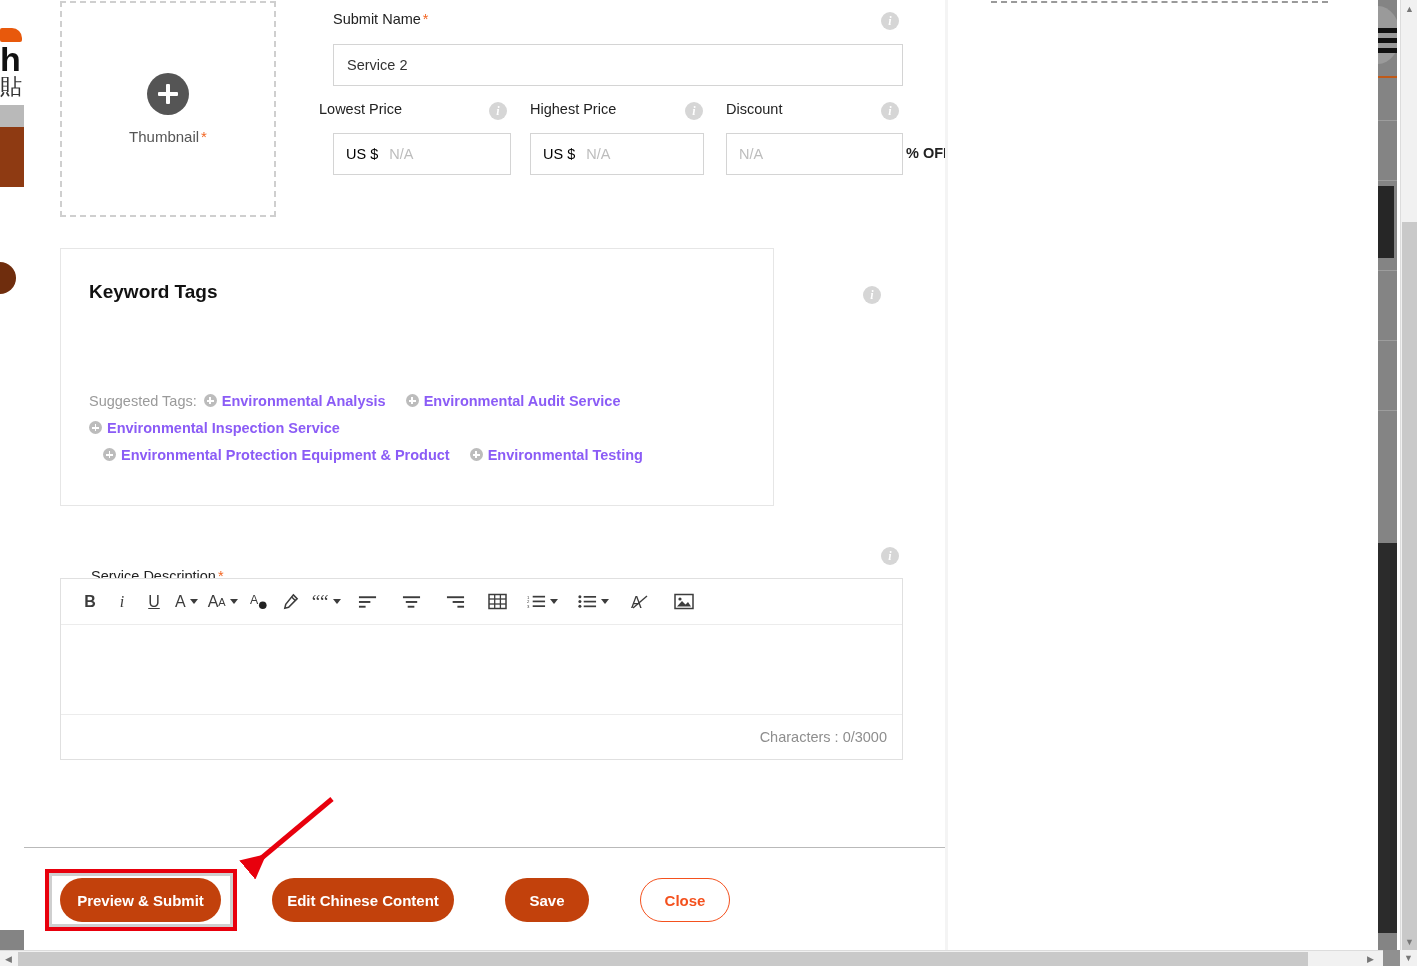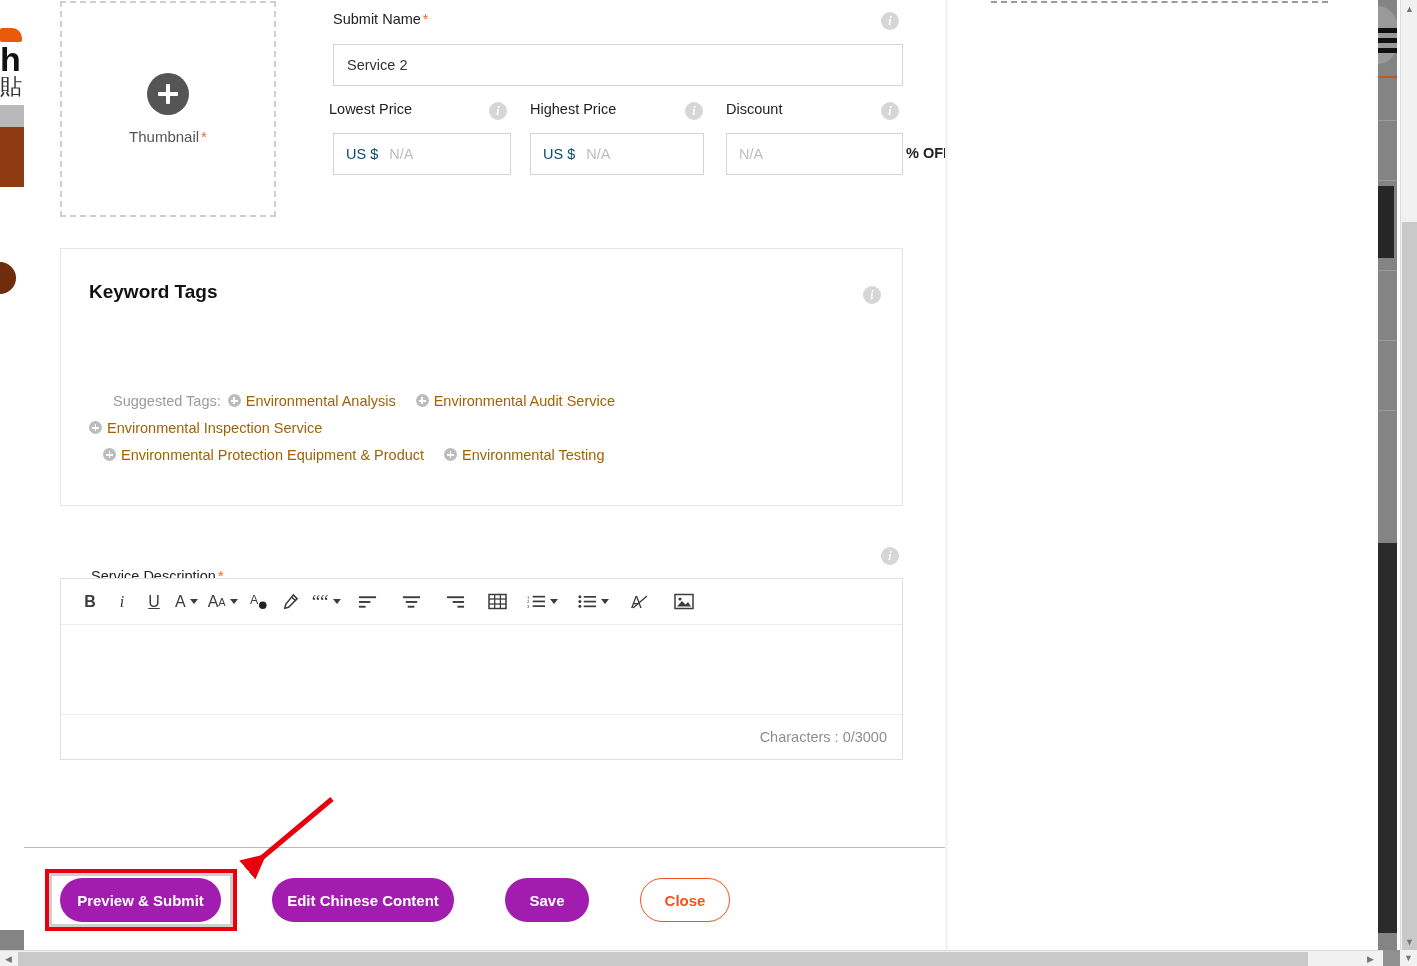--- a/index.html
+++ b/index.html
@@ -150,54 +150,54 @@
     position: absolute; left: 309px; top: 11px;
   }
   .svc-name-info { position: absolute; left: 857px; top: 12px; }
   .svc-name-input {
     position: absolute; left: 309px; top: 44px; width: 570px; height: 42px;
     border: 1px solid #d4d4d4; background: #fff;
     font-size: 14.5px; color: #333;
     padding: 0 13px; outline: none;
     font-family: "Liberation Sans", sans-serif;
   }
-  .lp-label { position: absolute; left: 305px; top: 101px; }
+  .lp-label { position: absolute; left: 295px; top: 101px; }
   .lp-info  { position: absolute; left: 465px; top: 102px; }
   .hp-label { position: absolute; left: 506px; top: 101px; }
   .hp-info  { position: absolute; left: 661px; top: 102px; }
   .dc-label { position: absolute; left: 702px; top: 101px; text-align: right; }
   .dc-info  { position: absolute; left: 857px; top: 102px; }
 
   .price-box {
     position: absolute; top: 133px; height: 42px;
     border: 1px solid #d4d4d4; background: #fff;
     display: flex; align-items: center;
   }
   .lp-box { left: 309px; width: 178px; }
   .hp-box { left: 506px; width: 174px; }
   .dc-box { left: 702px; width: 177px; }
   .cur {
-    font-size: 14.5px; color: #0c4a6e; padding-left: 12px; padding-right: 9px;
+    font-size: 14.5px; color: #000000; padding-left: 12px; padding-right: 9px;
     white-space: nowrap;
   }
   .price-input {
     border: 0; outline: none; background: transparent;
     font-size: 14.5px; color: #333; width: 100%;
     font-family: "Liberation Sans", sans-serif;
   }
   .price-input::placeholder { color: #bdbdbd; }
   .dc-pad { padding-left: 12px; }
   .pct-off {
     position: absolute; left: 882px; top: 145px;
     font-size: 14.5px; color: #222; font-weight: bold; white-space: nowrap;
   }
 
   
   .kw-card {
-    position: absolute; left: 36px; top: 248px; width: 843px; height: 258px;
+    position: absolute; left: 36px; top: 248px; width: 714px; height: 258px;
     border: 1px solid #e6e6e6; background: #fff;
   }
   .kw-title {
     position: absolute; left: 28px; top: 32px;
     font-size: 19px; font-weight: bold; color: #111;
   }
   .kw-info { position: absolute; left: 802px; top: 37px; }
   .kw-input-wrap {
     position: absolute; left: 28px; top: 87px; width: 786px; height: 40px;
     display: flex;
@@ -210,24 +210,24 @@
   .kw-input::placeholder { color: #c0c0c0; }
   .kw-add {
     width: 91px; background: #f4511e; color: #fff;
     border: 0; font-size: 15px; font-weight: bold;
     cursor: pointer; font-family: "Liberation Sans", sans-serif;
   }
   .sugg-wrap {
     position: absolute; left: 28px; top: 139px; width: 790px;
     font-size: 14.5px; color: #9a9a9a; line-height: 27px;
   }
-  .sugg-label { color: #9a9a9a; margin-right: 7px; margin-left: 24px; }
+  .sugg-label { color: #9a9a9a; margin-right: 7px; }
   .sugg-tag {
-    display: inline-block; margin-right: 20px; color: #a16207;
-    white-space: nowrap; cursor: pointer;
+    display: inline-block; margin-right: 20px; color: #8b5cf6;
+    white-space: nowrap; cursor: pointer; font-weight: bold;
   }
   .plus-mini {
     display: inline-block; width: 13px; height: 13px; border-radius: 50%;
     background: #bcbcbc; position: relative; margin-right: 5px;
     vertical-align: -1px;
   }
   .plus-mini::before, .plus-mini::after {
     content: ""; position: absolute; background: #fff;
   }
   .plus-mini::before { left: 3px; top: 6px; width: 7px; height: 1.6px; }
@@ -270,21 +270,21 @@
 
   
   .footer-div {
     position: absolute; left: 0; top: 847px; width: 921px; height: 1px;
     background: #b9b9b9;
   }
   .btn {
     position: absolute; top: 878px; height: 44px;
     border-radius: 22px; border: 0;
     font-size: 15px; font-weight: bold; color: #fff;
-    background: #a21caf; cursor: pointer;
+    background: #c2410c; cursor: pointer;
     font-family: "Liberation Sans", sans-serif;
   }
   .btn-preview { left: 36px;  width: 161px; }
   .btn-cn      { left: 248px; width: 182px; }
   .btn-save    { left: 481px; width: 84px; }
   .btn-close {
     position: absolute; left: 616px; top: 878px; width: 90px; height: 44px;
     border-radius: 22px; background: #fff;
     border: 1px solid #f4511e; color: #f4511e;
     font-size: 15px; font-weight: bold; cursor: pointer;

